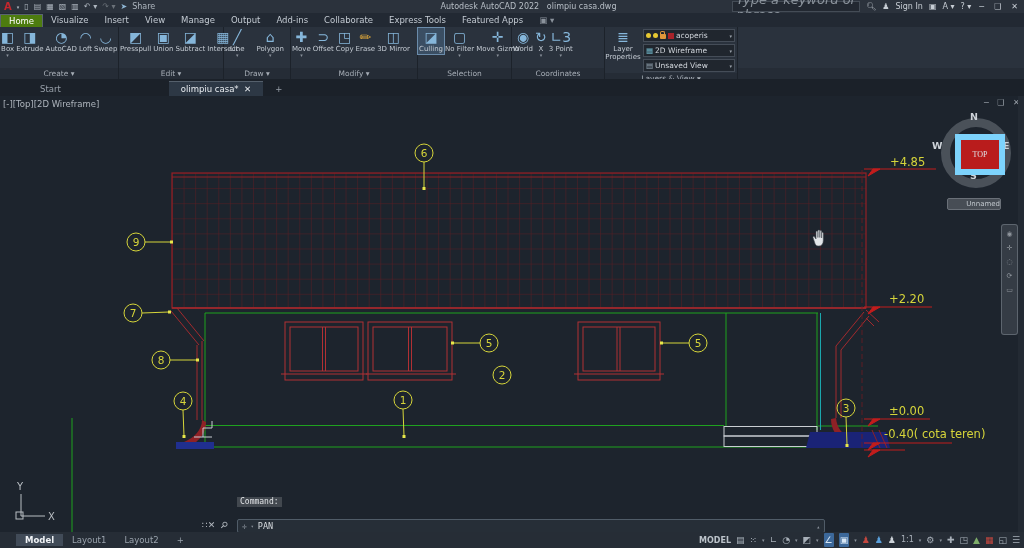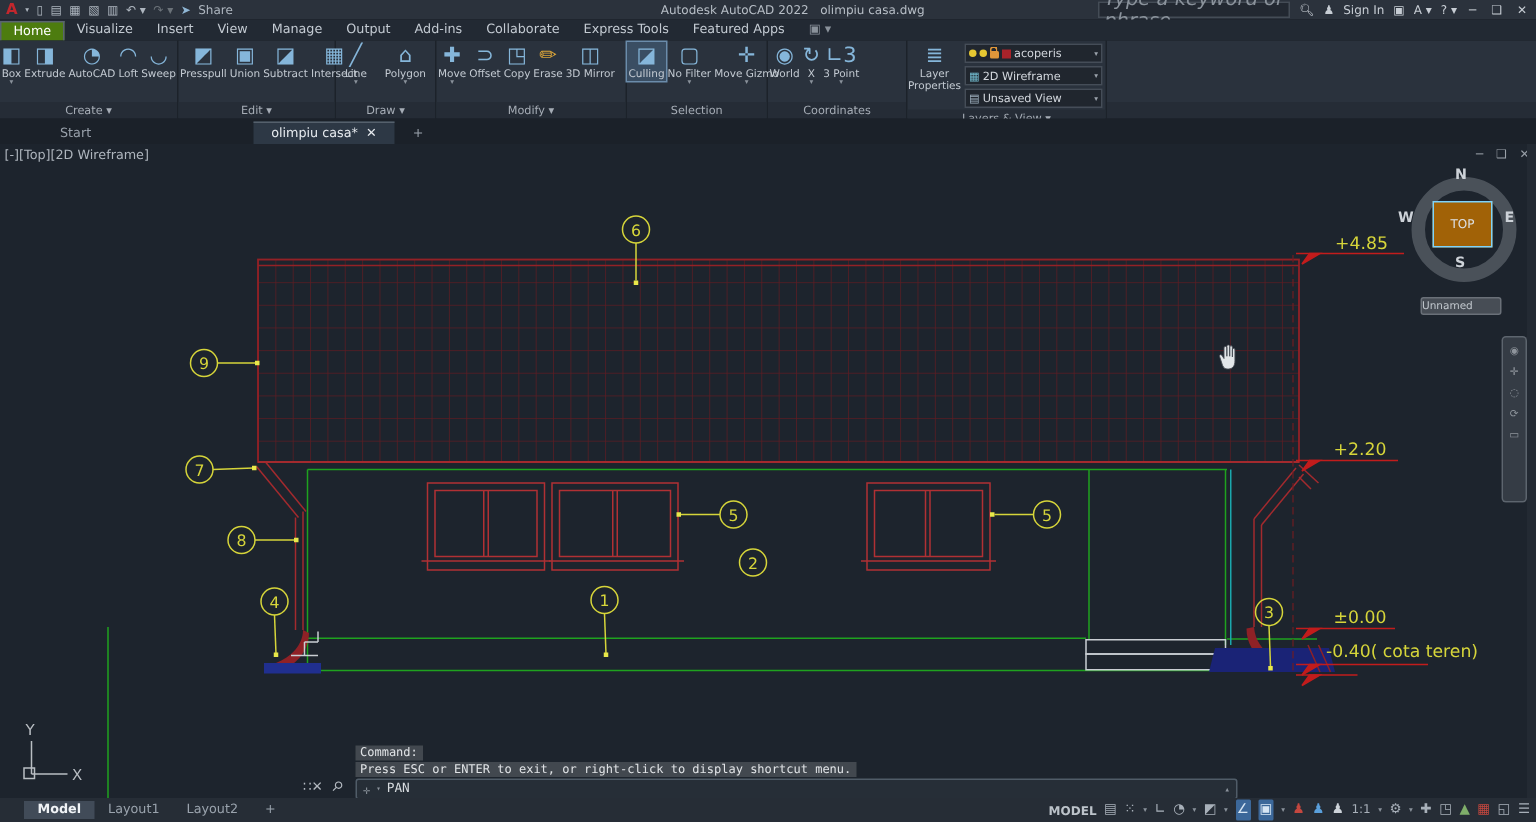--- a/index.html
+++ b/index.html
@@ -51,24 +51,24 @@
   .ftab.active{background:#2d3845;color:#e8ecf0;border-top:1px solid #55606c;}
 
   
   #canvas{top:96px;left:0;width:1024px;height:436px;background:#1d242d;}
   #vplabel{left:3px;top:3px;color:#aeb5bd;font-size:8.5px;}
   
   #vcube{left:937px;top:18px;width:78px;height:78px;}
   #vring{position:absolute;left:4px;top:4px;width:52px;height:52px;border-radius:50%;
     border:9px solid rgba(82,89,98,0.85);}
   .vl{position:absolute;color:#cdd2d8;font-size:9.5px;font-weight:bold;}
-  #vtop{position:absolute;left:18px;top:20px;width:38px;height:29px;background:#a16207;border:1px solid #7dd3fc;
-    color:#dde0e4;font-size:8px;display:flex;align-items:center;justify-content:center;}
+  #vtop{position:absolute;left:18px;top:20px;width:38px;height:29px;background:#b91c1c;border:6px solid #7dd3fc;
+    color:#dde0e4;font-size:8px;display:flex;align-items:center;justify-content:center;font-family:Liberation Serif, serif;}
   #unnamed{left:947px;top:102px;width:52px;height:10px;background:#474d55;border:1px solid #6a7078;
-    color:#c2c8ce;font-size:7px;text-align:left;line-height:10px;border-radius:2px;}
+    color:#c2c8ce;font-size:7px;text-align:right;line-height:10px;border-radius:2px;}
   #vwctl{left:984px;top:2px;color:#9aa1a9;font-size:8px;letter-spacing:3px;}
   #navbar{left:1001px;top:128px;width:15px;height:104px;background:rgba(150,158,166,0.20);
     border:1px solid rgba(190,196,204,0.3);border-radius:3px;display:flex;flex-direction:column;
     align-items:center;gap:6px;padding-top:5px;color:rgba(215,220,226,0.55);font-size:7px;}
   #scrollstrip{left:1018px;top:0px;width:6px;height:436px;background:#232a33;}
 
   
   .cmdhist{position:absolute;background:#42484f;color:#e0e3e6;font-family:"DejaVu Sans Mono",monospace;
     font-size:8px;line-height:10px;padding:0 3px;white-space:nowrap;}
   #cmdicons{left:202px;top:424px;color:#b4bac1;font-size:9px;display:flex;gap:6px;}
@@ -506,21 +506,20 @@
     <div id="navbar" class="abs">
       <span>◉</span>
       <span>✛</span>
       <span>◌</span>
       <span>⟳</span>
       <span>▭</span>
     </div>
     <div id="scrollstrip" class="abs"></div>
 
     <div class="cmdhist" style="left:237px;top:401px;">Command:</div>
-    <div class="cmdhist" style="left:237px;top:412px;">Press ESC or ENTER to exit, or right-click to display shortcut menu.</div>
     <div id="cmdicons" class="abs">
       <span>∷✕</span>
       <span style="display:inline-block;transform:rotate(45deg);">⚲</span>
     </div>
     <div id="cmdbar" class="abs">
       <span class="hand">✛</span>
       <span class="hand" style="font-size:5px;">▾</span>
       <span>PAN</span>
       <span class="endcar">▴</span>
     </div>

